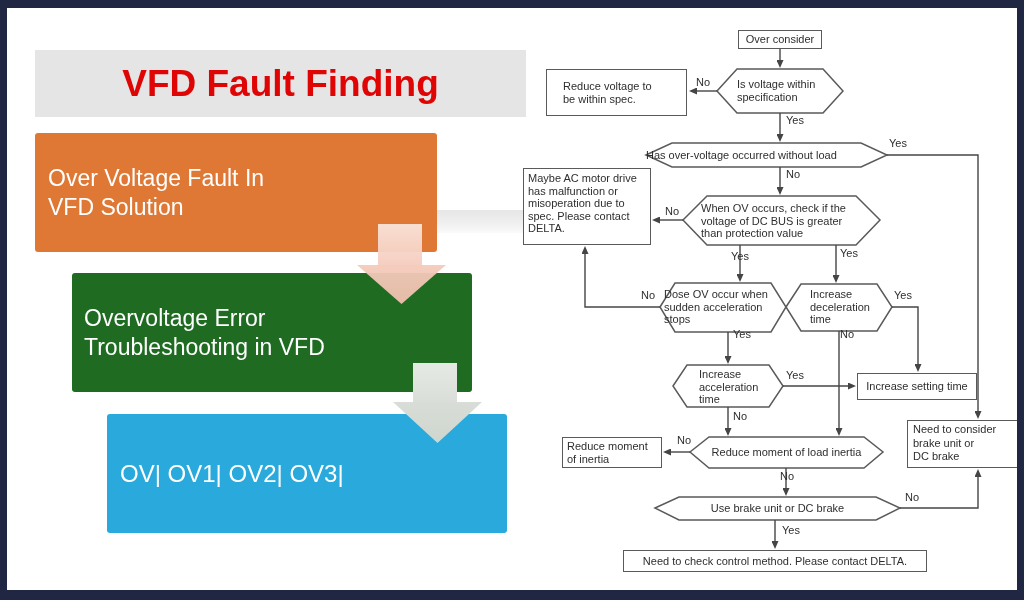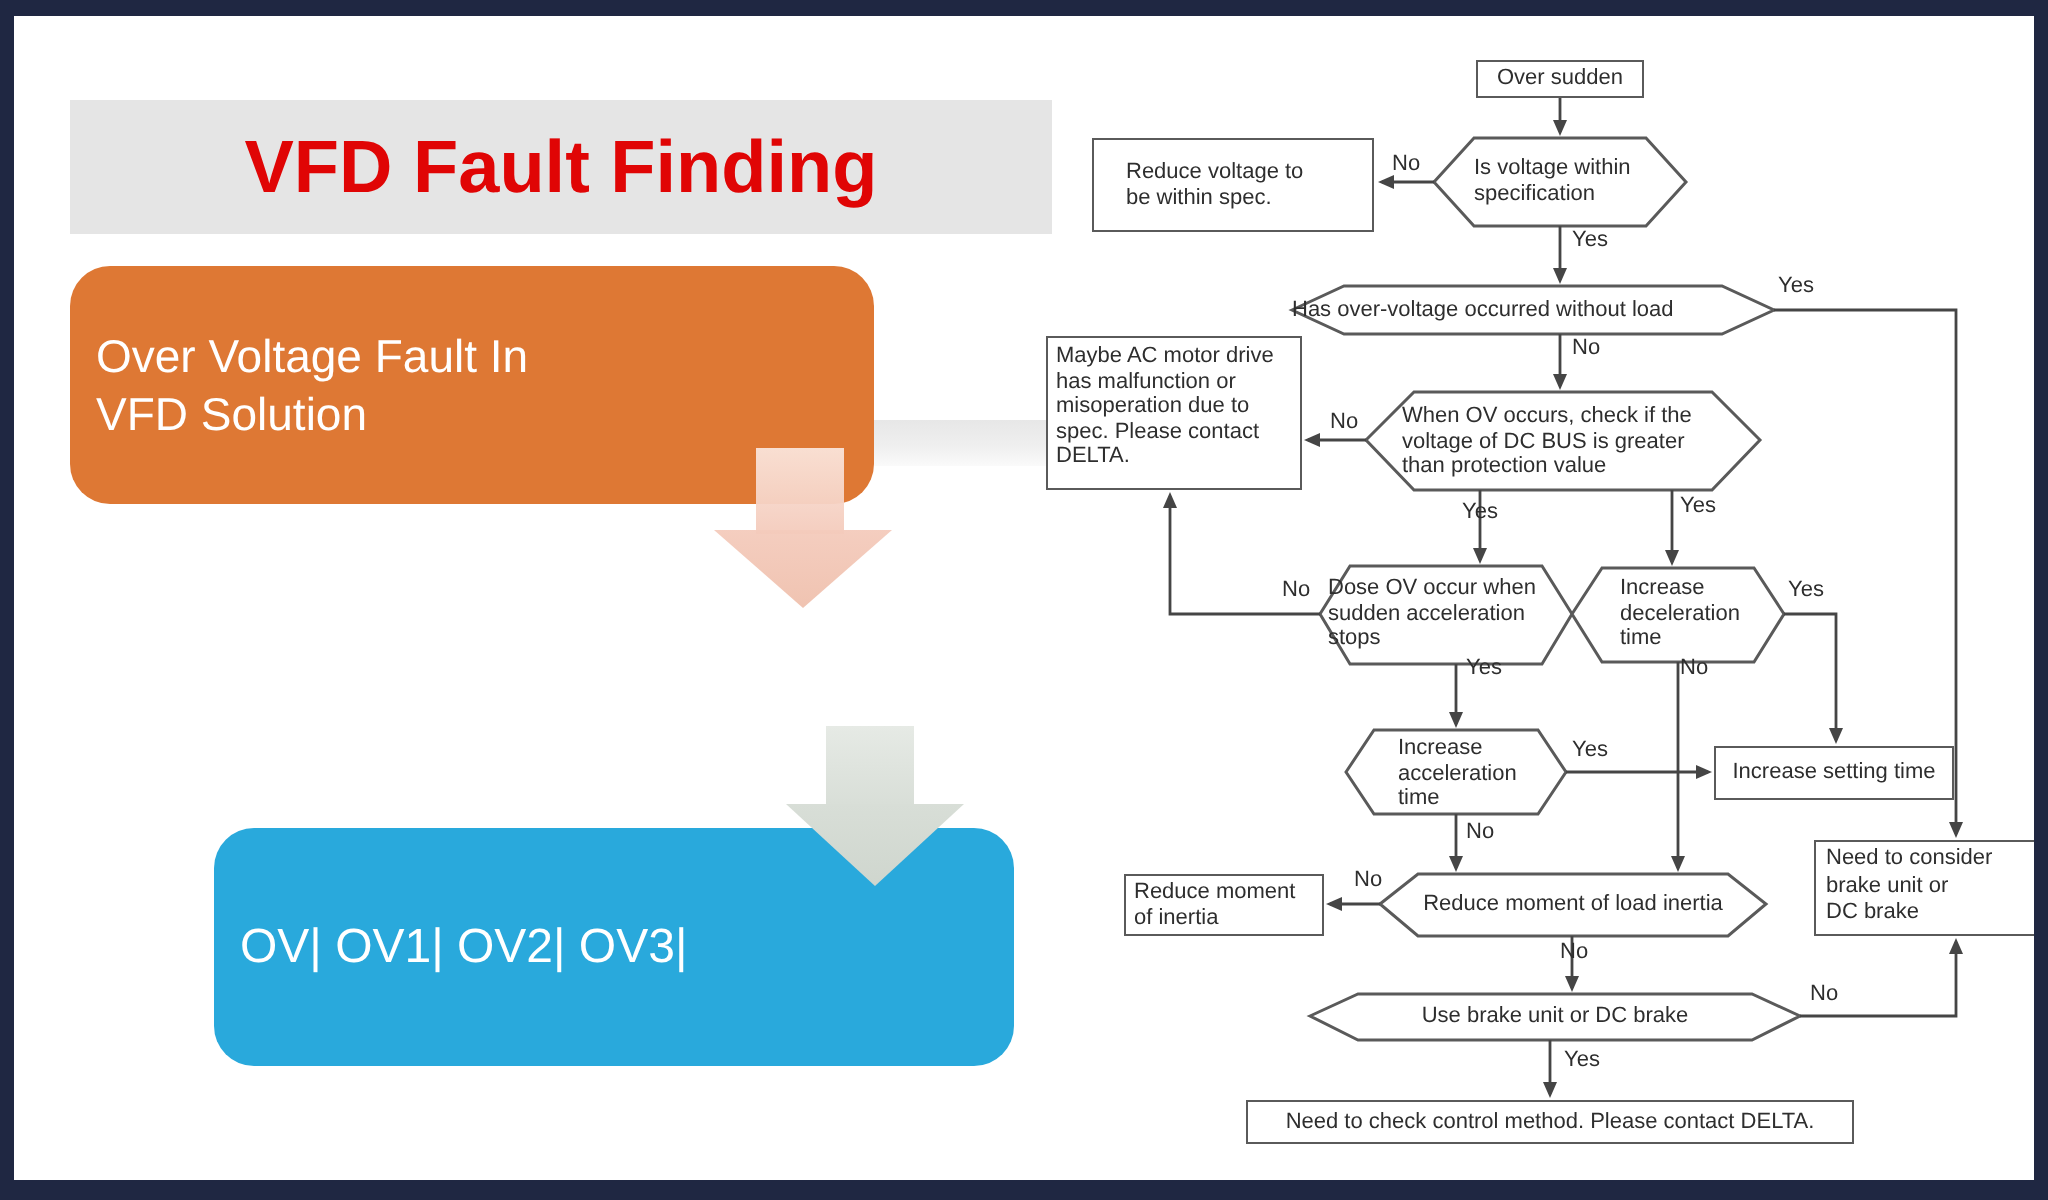--- a/index.html
+++ b/index.html
@@ -7,21 +7,21 @@
          font-family:"Liberation Sans", sans-serif;}
   .surface{position:absolute;left:7px;top:8px;width:1010px;height:582px;background:#ffffff;overflow:hidden;}
   .content{position:absolute;left:-7px;top:-8px;width:1024px;height:600px;}
 
   
   .band{position:absolute;left:437px;top:210px;width:87px;height:23px;
         background:linear-gradient(180deg,#e7e7e7 0%,#efefef 55%,#fafafa 100%);}
   .banner{position:absolute;left:35px;top:50px;width:491px;height:67px;background:#e5e5e5;
           display:flex;align-items:center;justify-content:center;}
   .title{font-size:37px;font-weight:bold;color:#E00505;letter-spacing:0px;}
-  .card{position:absolute;border-radius:20px;color:#ffffff;font-size:23px;line-height:29px;
+  .card{position:absolute;border-radius:3px;color:#ffffff;font-size:23px;line-height:29px;
         white-space:pre-line;display:flex;align-items:center;box-sizing:border-box;}
   .card-orange{left:35px;top:133px;width:402px;height:119px;background:#DE7834;padding-left:13px;}
   .card-green{left:72px;top:273px;width:400px;height:119px;background:#1E6B21;padding-left:12px;}
   .card-blue{left:107px;top:414px;width:400px;height:119px;background:#29A9DC;padding-left:13px;font-size:24px;}
   .apart{position:absolute;}
   .a1s{left:378px;top:224px;width:44px;height:43px;background:linear-gradient(180deg,#fae4da,#f4cbbc);opacity:.95;}
   .a1h{left:357px;top:265px;width:89px;height:39px;background:linear-gradient(180deg,#f4cbbc,#efc0ad);
        clip-path:polygon(0 0,100% 0,50% 100%);opacity:.95;}
   .a2s{left:413px;top:363px;width:44px;height:41px;background:linear-gradient(180deg,#e6eae5,#d8ded7);}
   .a2h{left:393px;top:402px;width:89px;height:41px;background:linear-gradient(180deg,#d8ded7,#cfd6ce);
@@ -69,20 +69,22 @@
   <div class="surface">
     <div class="content">
 
       <div class="band"></div>
 
       <div class="banner">
         <span class="title">VFD Fault Finding</span>
       </div>
       <div class="card card-orange">Over Voltage Fault In
 VFD Solution</div>
+      <div class="card card-green">Overvoltage Error
+Troubleshooting in VFD</div>
       <div class="card card-blue">OV| OV1| OV2| OV3|</div>
 
       <div>
         <div class="apart a1s"></div>
         <div class="apart a1h"></div>
       </div>
       <div>
         <div class="apart a2s"></div>
         <div class="apart a2h"></div>
       </div>
@@ -118,21 +120,21 @@
           <path d="M839,331 V434"></path>
           <path d="M783,386 H854"></path>
           <path d="M728,407 V434"></path>
           <path d="M690,452 H665"></path>
           <path d="M786,468 V494"></path>
           <path d="M900,508 H978 V471"></path>
           <path d="M775,520 V547"></path>
         </g>
       </svg>
 
-      <div class="box cc n-over">Over sudden</div>
+      <div class="box cc n-over">Over consider</div>
       <div class="box cl n-reducev">Reduce voltage to
 be within spec.</div>
       <div class="box n-maybe">Maybe AC motor drive
 has malfunction or
 misoperation due to
 spec. Please contact
 DELTA.</div>
       <div class="box cc n-incset">Increase setting time</div>
       <div class="box cl n-redmom">Reduce moment
 of inertia</div>

